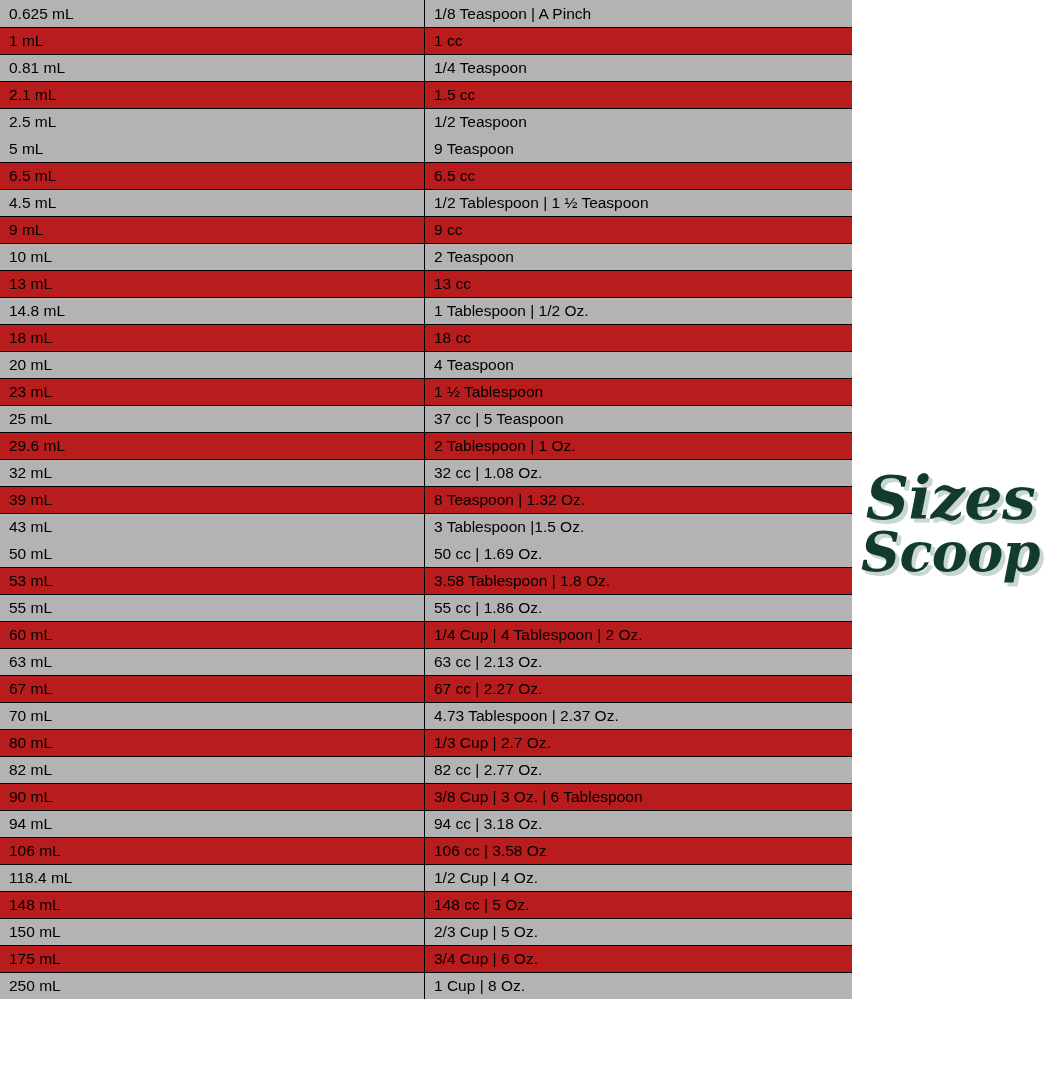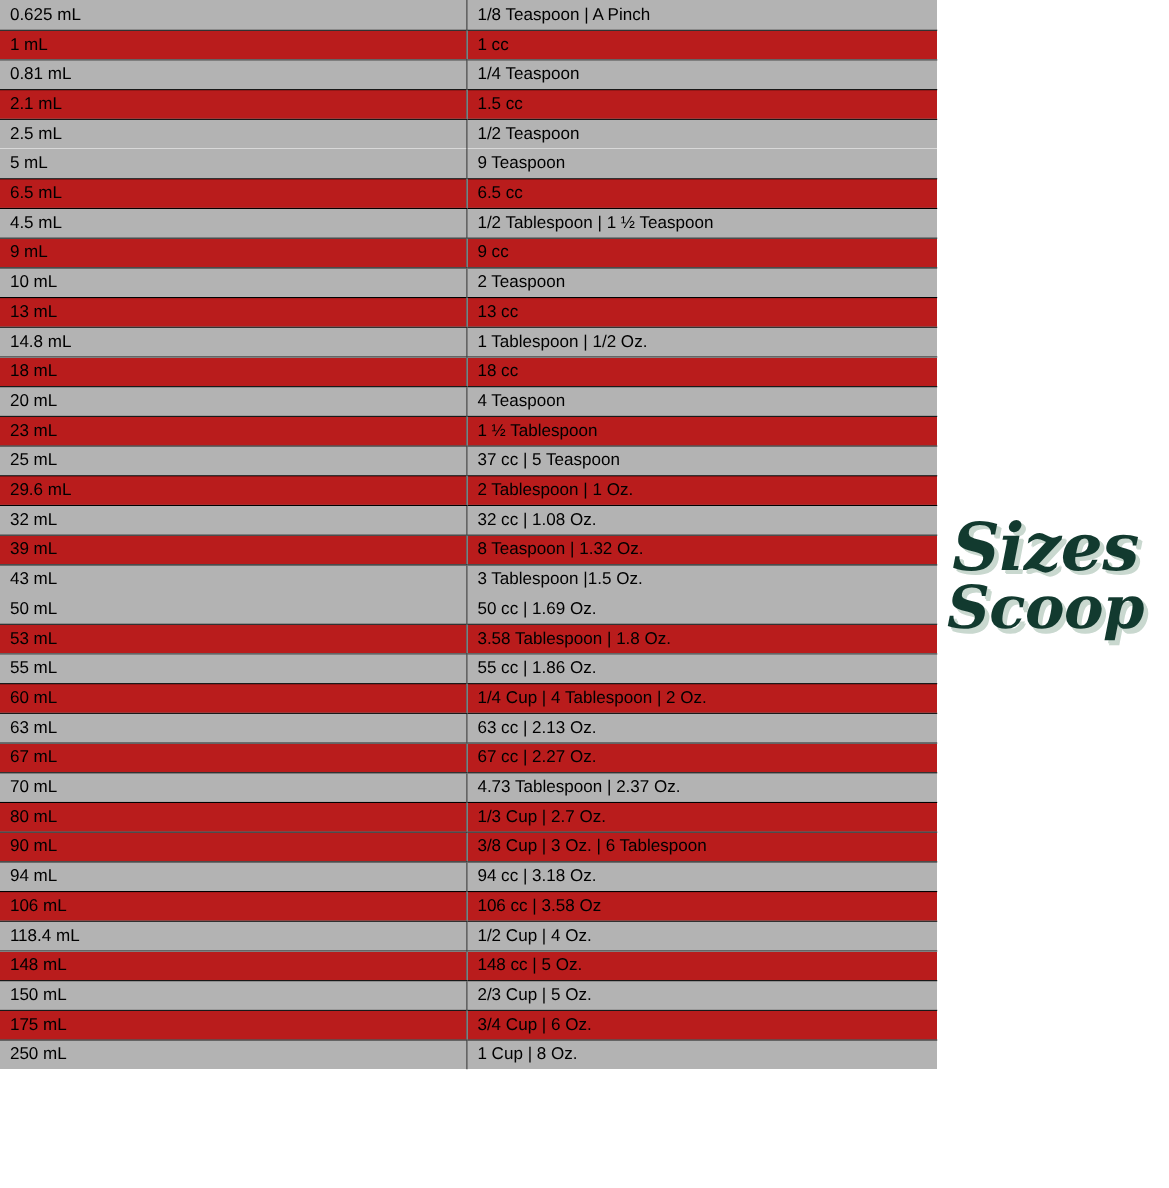--- a/index.html
+++ b/index.html
@@ -196,20 +196,24 @@
         <td class="col-eq">67 cc | 2.27 Oz.</td>
       </tr>
       <tr class="shaded">
         <td class="col-ml">70 mL</td>
         <td class="col-eq">4.73 Tablespoon | 2.37 Oz.</td>
       </tr>
       <tr class="plain">
         <td class="col-ml">80 mL</td>
         <td class="col-eq">1/3 Cup | 2.7 Oz.</td>
       </tr>
+      <tr class="shaded">
+        <td class="col-ml">82 mL</td>
+        <td class="col-eq">82 cc | 2.77 Oz.</td>
+      </tr>
       <tr class="plain">
         <td class="col-ml">90 mL</td>
         <td class="col-eq">3/8 Cup | 3 Oz. | 6 Tablespoon</td>
       </tr>
       <tr class="shaded">
         <td class="col-ml">94 mL</td>
         <td class="col-eq">94 cc | 3.18 Oz.</td>
       </tr>
       <tr class="plain">
         <td class="col-ml">106 mL</td>

